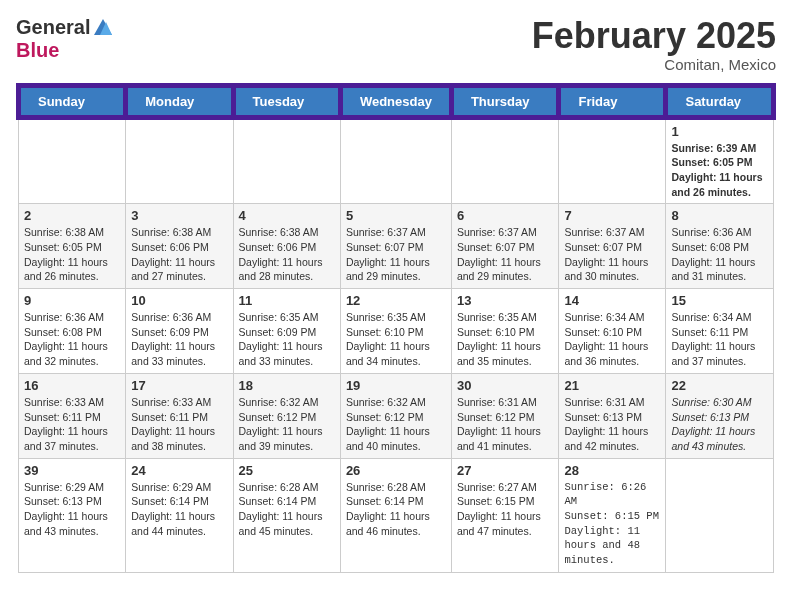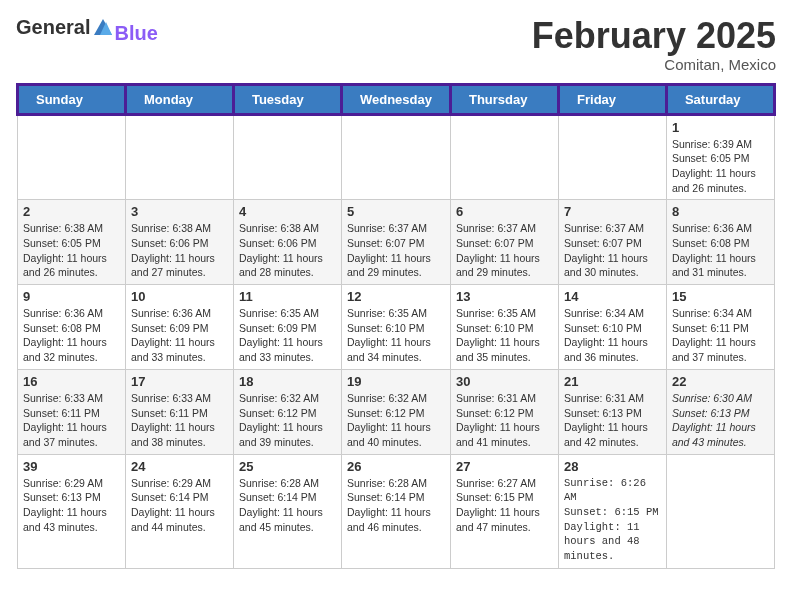--- a/index.html
+++ b/index.html
@@ -11,37 +11,36 @@
       padding: 16px;
     }
     .header {
       display: flex;
       justify-content: space-between;
       align-items: flex-start;
       margin-bottom: 10px;
     }
     .logo {
       display: flex;
-      flex-direction: row;
+      flex-direction: column;
       align-items: flex-start;
     }
     .logo-text {
       display: flex;
       align-items: center;
     }
     .logo-general {
       font-size: 20px;
       font-weight: bold;
       color: #333;
     }
     .logo-blue {
       font-size: 20px;
       font-weight: bold;
-      color: #8b5cf6;
-      margin-top: 6px;
+      color: #be185d;
     }
     .logo-icon {
       width: 22px;
       height: 22px;
       margin-left: 2px;
     }
     .title-block {
       text-align: right;
     }
     .month-title {
@@ -59,21 +58,21 @@
       width: 100%;
       border-collapse: collapse;
       border: 1px solid #ccc;
     }
     .calendar th {
       background-color: #3a7cc1;
       color: #fff;
       text-align: left;
       padding: 6px 17px;
       font-size: 13px;
-      border: 3px solid #4c1d95;
+      border: 5px solid #4c1d95;
     }
     .calendar td {
       vertical-align: top;
       padding: 4px 5px;
       border: 1px solid #ccc;
       width: calc(100% / 7);
       min-height: 80px;
       background: #fff;
       font-size: 11px;
       color: #333;
@@ -131,21 +130,21 @@
   <tbody id="calendar-body">
   <tr>
         <td class="empty-cell"></td>
         <td class="empty-cell"></td>
         <td class="empty-cell"></td>
         <td class="empty-cell"></td>
         <td class="empty-cell"></td>
         <td class="empty-cell"></td>
         <td>
           <span class="day-number">1</span>
-          <div class="day-info" style="white-space: pre-line;">Sunrise: 6:39 AM
+          <div class="day-info" style="white-space: pre-line; font-weight: bold;">Sunrise: 6:39 AM
 Sunset: 6:05 PM
 Daylight: 11 hours and 26 minutes.</div>
         </td>
       </tr>
       <tr>
         <td>
           <span class="day-number">2</span>
           <div class="day-info" style="white-space: pre-line;">Sunrise: 6:38 AM
 Sunset: 6:05 PM
 Daylight: 11 hours and 26 minutes.</div>

